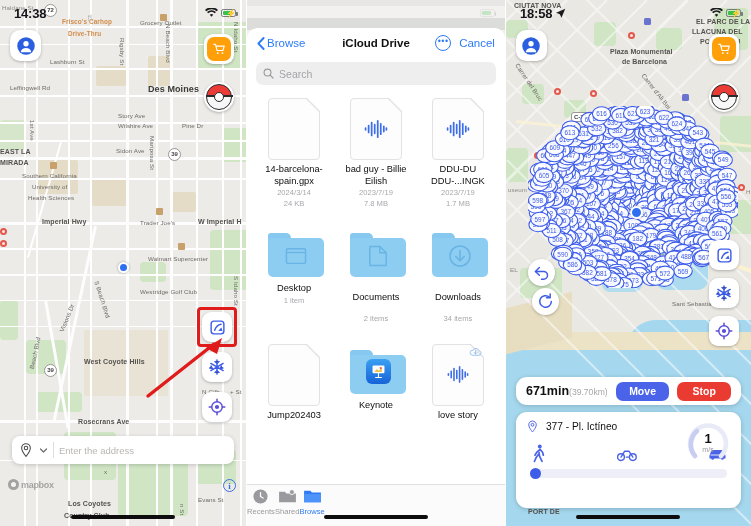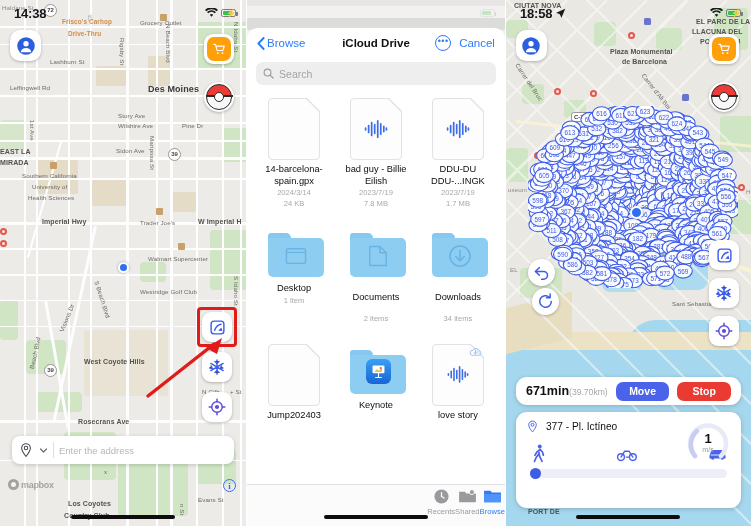--- a/index.html
+++ b/index.html
@@ -171,21 +171,21 @@
   }
   .folder .body {
     position: absolute; left: 0; top: 5px; width: 56px; height: 39px;
     background: #8ecdf2; border-radius: 3px 5px 5px 5px;
   }
   .fname { font-size: 9.3px; color: #0d0d0d; text-align: center; line-height: 11.5px; max-width: 74px; }
   .fmeta { font-size: 7.6px; color: #a8a8ac; text-align: center; line-height: 10px; margin-top: 1px; }
 
   .tabbar {
     height: 42px; border-top: 1px solid #e0e0e2; background: #fbfbfb;
-    display: flex; align-items: center; justify-content: flex-end; padding-bottom: 8px;
+    display: flex; align-items: center; justify-content: flex-start; padding-bottom: 8px;
   }
   .tabitem { display: flex; flex-direction: column; align-items: center; gap: 2px; cursor: pointer; }
   .tabitem .tlabel { font-size: 7.6px; color: #9a9a9e; }
   .tabitem.active .tlabel { color: #2d7cf6; }
 
   
   .card {
     position: absolute; background: #fff; border-radius: 11px;
     box-shadow: 0 1px 5px rgba(0,0,0,.2); z-index: 22;
   }

